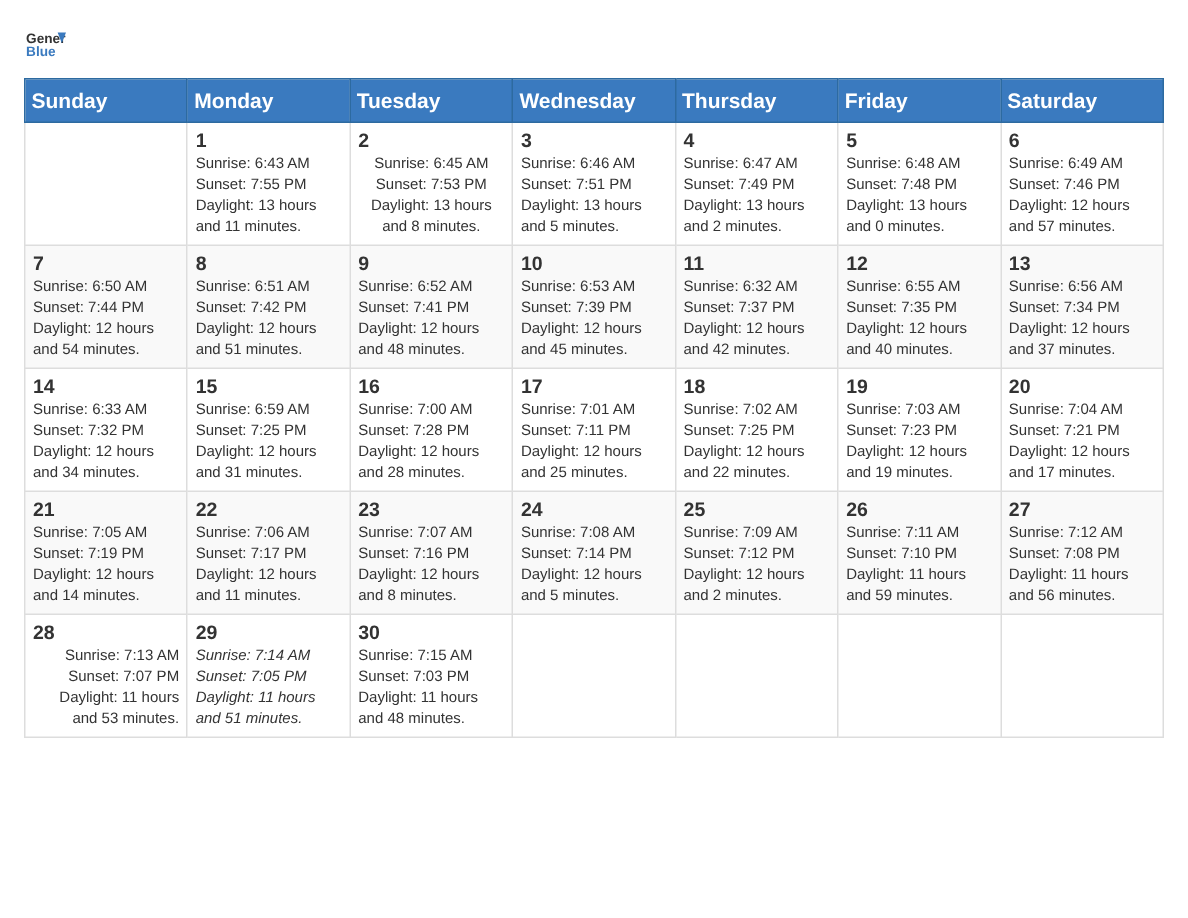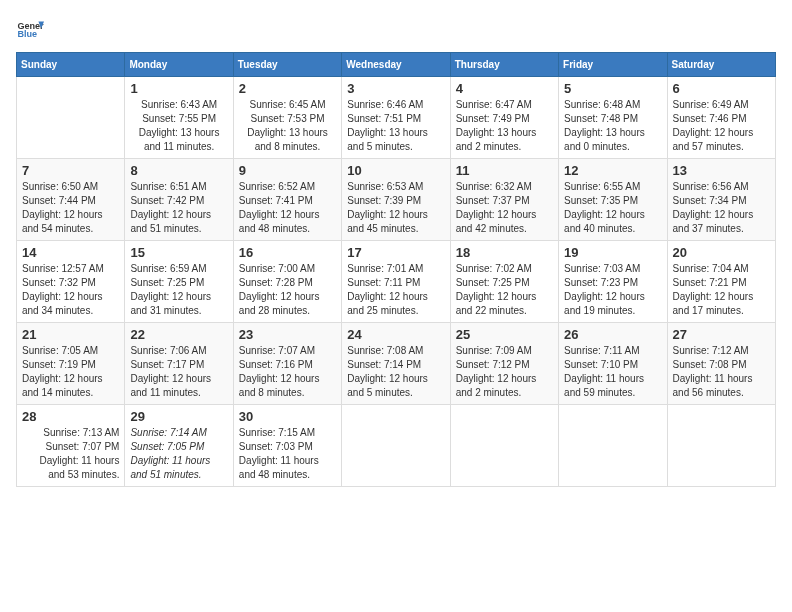--- a/index.html
+++ b/index.html
@@ -38,21 +38,21 @@
       color: #555;
     }
     table {
       width: 100%;
       border-collapse: collapse;
       border: 1px solid #ccc;
     }
     thead tr th {
       background-color: #3a7abf;
       color: #fff;
-      font-size: 10px;
+      font-size: 14px;
       font-weight: bold;
       padding: 6px 4px;
       text-align: left;
       border: 1px solid #2d6aa0;
     }
     tbody tr td {
       vertical-align: top;
       padding: 4px 5px;
       border: 1px solid #ddd;
       font-size: 10.5px;
@@ -108,21 +108,21 @@
         <th>Thursday</th>
         <th>Friday</th>
         <th>Saturday</th>
       </tr>
   </thead>
   <tbody id="calendar-body">
   <tr>
         <td class="empty-cell"></td>
         <td>
           <span class="day-number">1</span>
-          <div class="day-info" style="white-space: pre-line; text-align: center;">Sunrise: 6:43 AM
+          <div class="day-info" style="white-space: pre-line;">Sunrise: 6:43 AM
 Sunset: 7:55 PM
 Daylight: 13 hours
 and 11 minutes.</div>
         </td>
         <td>
           <span class="day-number">2</span>
           <div class="day-info" style="white-space: pre-line; text-align: center;">Sunrise: 6:45 AM
 Sunset: 7:53 PM
 Daylight: 13 hours
 and 8 minutes.</div>
@@ -203,21 +203,21 @@
           <span class="day-number">13</span>
           <div class="day-info" style="white-space: pre-line;">Sunrise: 6:56 AM
 Sunset: 7:34 PM
 Daylight: 12 hours
 and 37 minutes.</div>
         </td>
       </tr>
       <tr>
         <td>
           <span class="day-number">14</span>
-          <div class="day-info" style="white-space: pre-line;">Sunrise: 12:57 AM
+          <div class="day-info" style="white-space: pre-line;">Sunrise: 6:33 AM
 Sunset: 7:32 PM
 Daylight: 12 hours
 and 34 minutes.</div>
         </td>
         <td>
           <span class="day-number">15</span>
           <div class="day-info" style="white-space: pre-line;">Sunrise: 6:59 AM
 Sunset: 7:25 PM
 Daylight: 12 hours
 and 31 minutes.</div>

